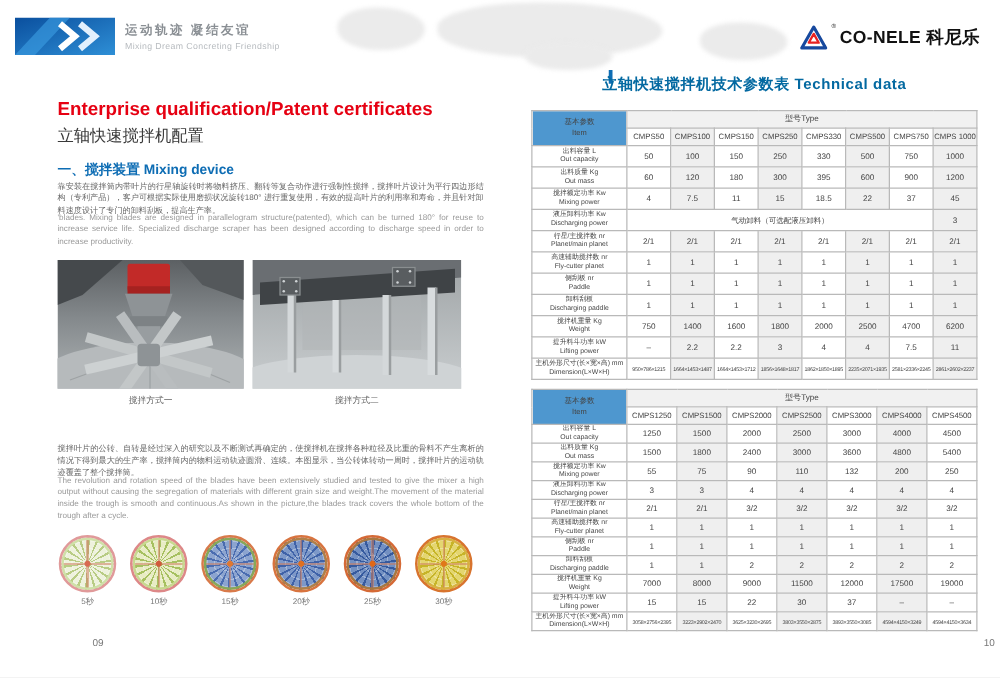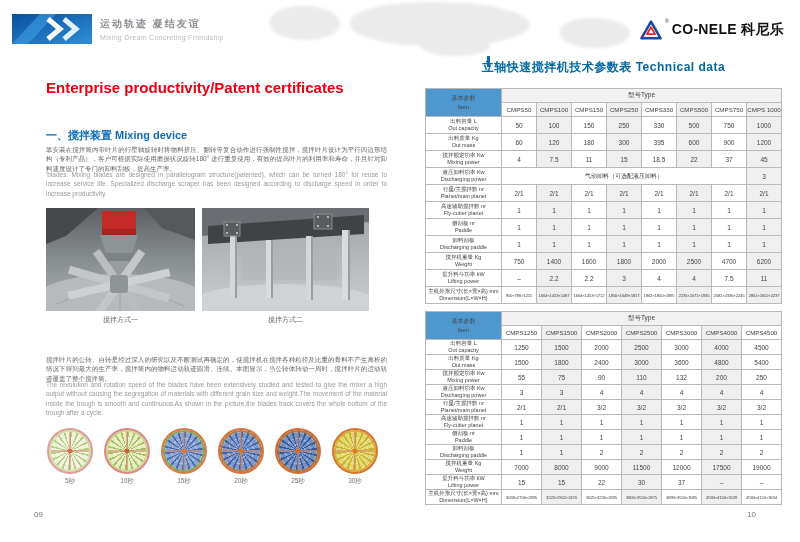--- a/index.html
+++ b/index.html
@@ -24,21 +24,21 @@
   .para{position:absolute;left:46px;width:341px;font-size:6.5px;line-height:1.45;text-align:justify;}
   .para.cn{color:#666;}
   .para.en{color:#999;}
   .photos{position:absolute;left:46px;top:208px;display:flex;gap:7px;}
   .photo{display:block;}
   .photo-cap{position:absolute;top:315px;font-size:7px;color:#666;text-align:center;}
   .tracks{position:absolute;left:46px;top:428px;display:flex;gap:9px;}
   .track{width:48px;text-align:center;}
   .track-circle{width:46px;height:46px;border-radius:50%;border:2px solid #ccc;box-sizing:border-box;margin:0 auto;}
   .track-label{font-size:6.5px;color:#777;margin-top:3px;}
-  .pageno{position:absolute;font-size:8px;color:#777;}
+  .pageno{position:absolute;font-size:8px;color:#777;margin-left:40px;}
 
   
   .accent-bar{position:absolute;left:487px;top:56px;width:3px;height:11px;background:#0e6db4;}
   .tech-title{position:absolute;left:425px;top:59px;width:357px;text-align:center;
               font-size:12px;font-weight:bold;color:#0369a1;letter-spacing:.5px;}
   table.spec{position:absolute;left:425px;border-collapse:collapse;table-layout:fixed;width:357px;background:#fff;}
   table.spec td{border:1px solid #b9b9b9;padding:0;text-align:center;color:#444;overflow:hidden;vertical-align:middle;}
   #t1 tr{height:17px;} #t1 tr.hdr{height:14px;}
   #t2 tr{height:15px;} #t2 tr.hdr{height:14px;}
   td.item-h{background:#4e97cf;color:#fff;text-align:left;padding:1px 3px;font-size:6px;line-height:1.35;}
@@ -81,21 +81,22 @@
     <div class="brand">
       <svg width="22" height="20" viewBox="0 0 26 24">
         <path d="M13 2 L24.5 22 L1.5 22 Z" fill="none" stroke="#17499e" stroke-width="3" stroke-linejoin="round"></path>
         <path d="M13 8.5 L17.8 17 L8.2 17 Z" fill="none" stroke="#e62222" stroke-width="2.2" stroke-linejoin="round"></path>
       </svg>
       <span class="brand-reg">®</span>
       <span class="brand-text">CO-NELE 科尼乐</span>
     </div>
   </div>
 
-  <div class="red-title">Enterprise productivity/Patent certificates</div>
+  <div class="red-title">Enterprise qualification/Patent certificates</div>
+  <div class="cn-subtitle">立轴快速搅拌机配置</div>
 
   <div class="sec-heading" style="top:128px;">一、搅拌装置 Mixing device</div>
   <div class="para cn" style="top:145px;">靠安装在搅拌筒内带叶片的行星轴旋转时将物料挤压、翻转等复合动作进行强制性搅拌，搅拌叶片设计为平行四边形结构（专利产品），客户可根据实际使用磨损状况旋转180° 进行重复使用，有效的提高叶片的利用率和寿命，并且针对卸料速度设计了专门的卸料刮板，提高生产率。</div>
   <div class="para en" style="top:170px;">'blades. Mixing blades are designed in parallelogram structure(patented), which can be turned 180° for reuse to increase service life. Specialized discharge scraper has been designed according to discharge speed in order to increase productivity.</div>
 
   <div class="photos">
     <svg class="photo" width="149" height="103" viewBox="0 0 149 103">
       <defs>
         <linearGradient id="p1bg" x1="0" y1="0" x2="0" y2="1">
           <stop offset="0" stop-color="#5c6063"></stop>

